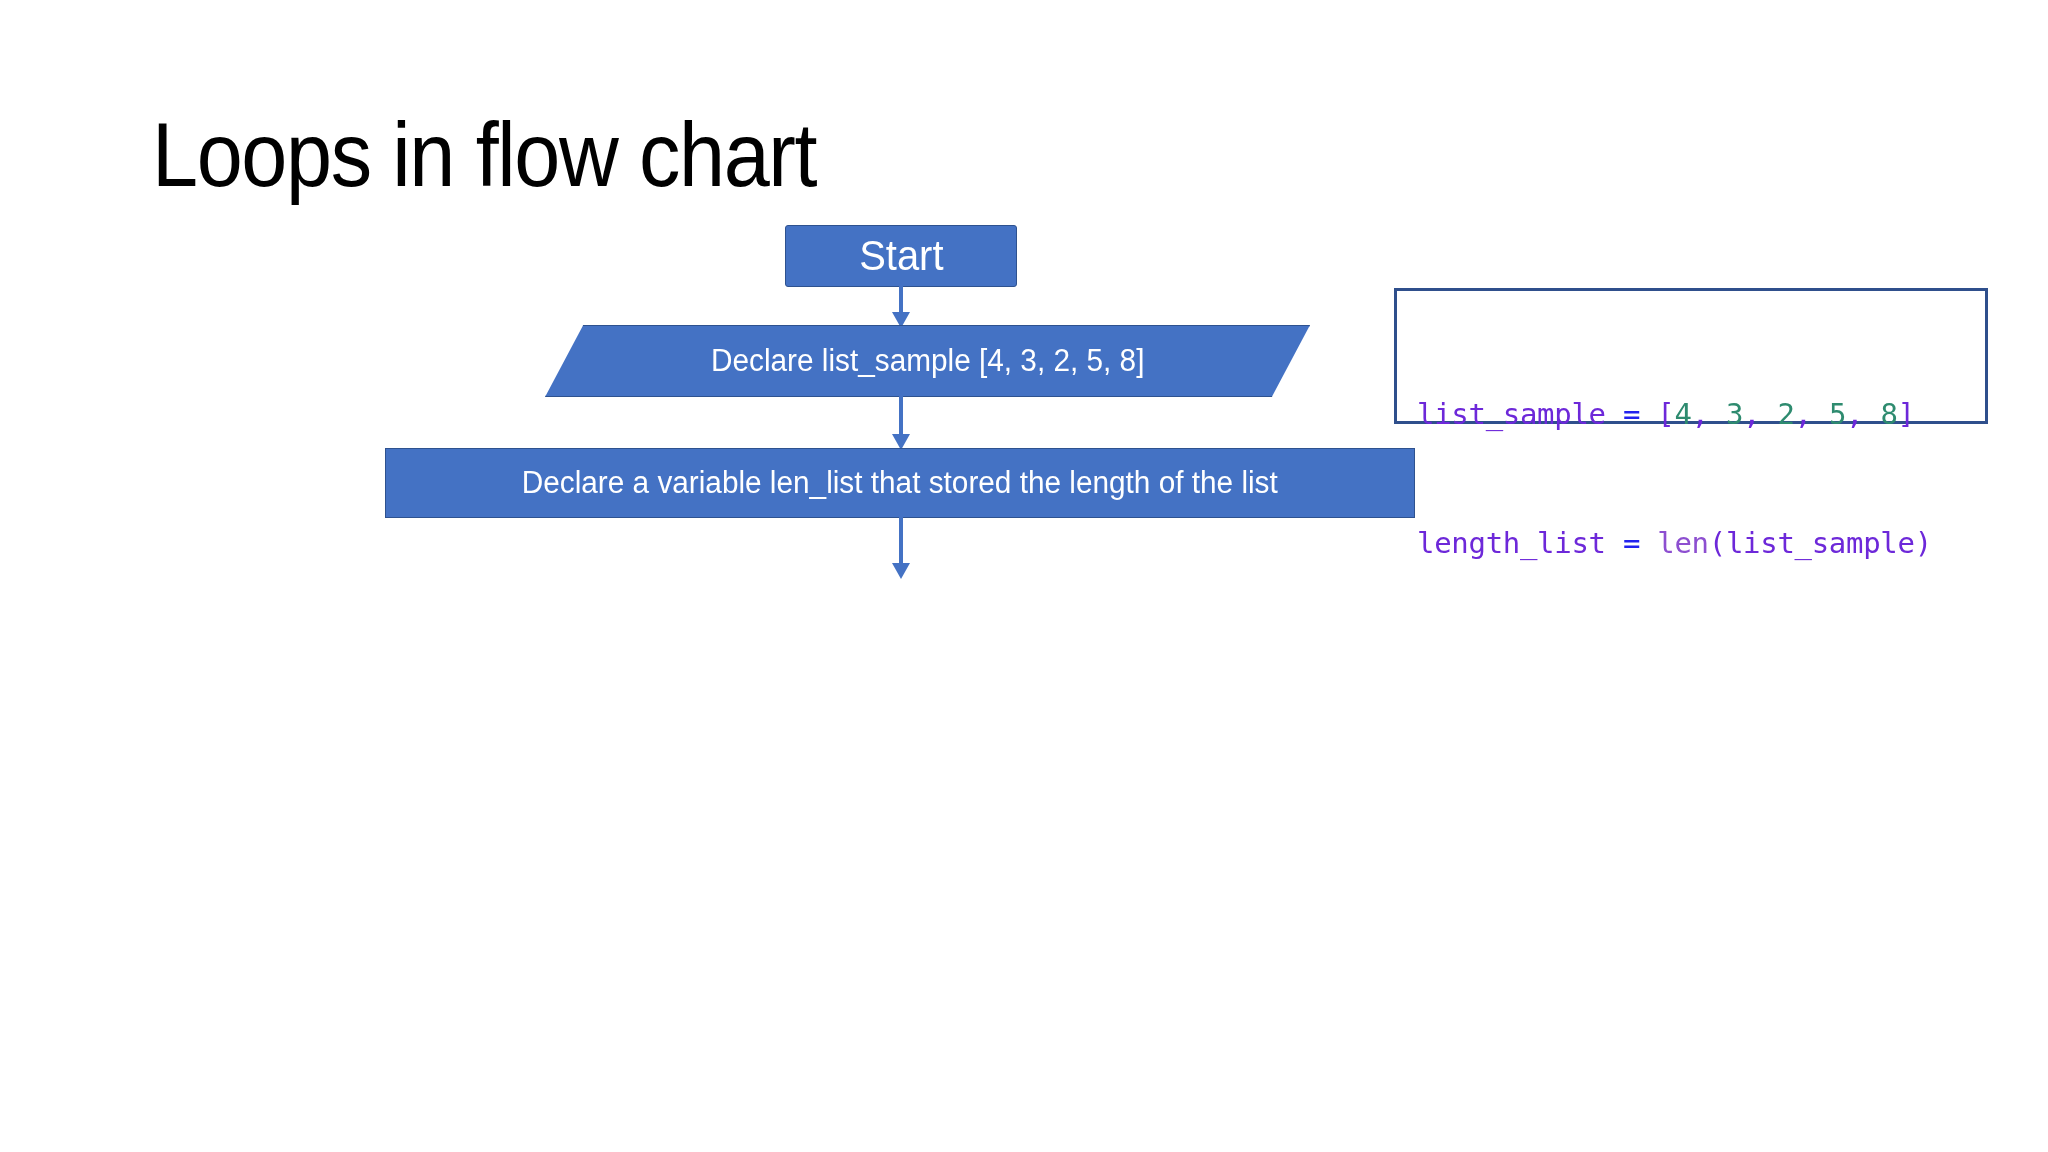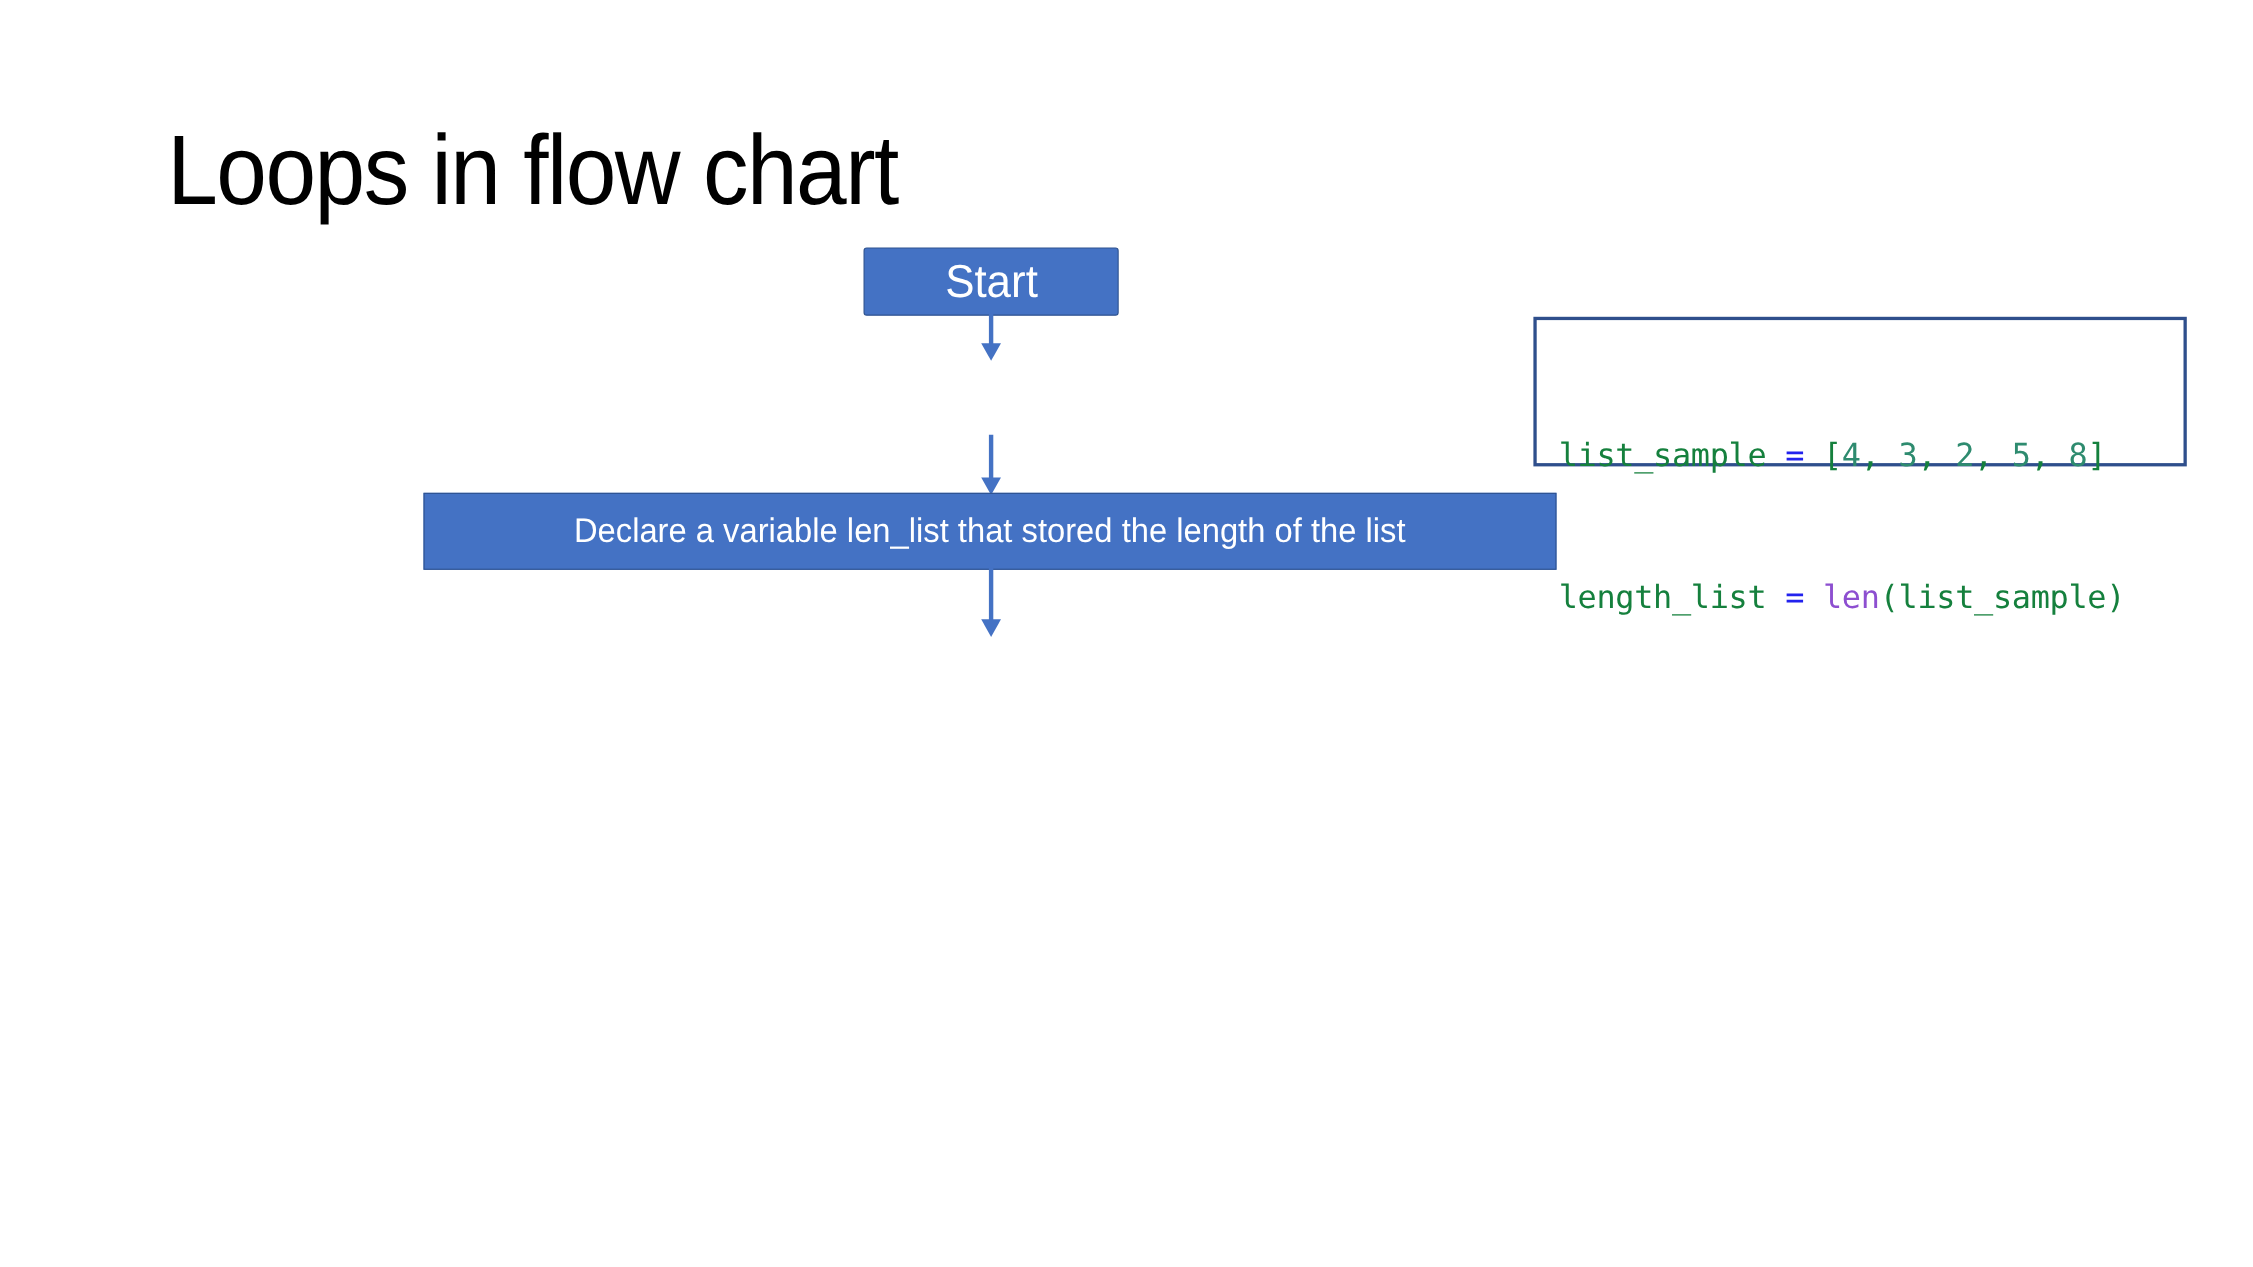--- a/index.html
+++ b/index.html
@@ -135,41 +135,45 @@
     font-family: "DejaVu Sans Mono", "Liberation Mono", monospace;
     font-size: 29px;
     line-height: 1.48;
     color: #1a1a1a;
     white-space: pre;
     letter-spacing: -0.3px;
   }
   #code-box .tok-op  { color: #2222EE; }
   #code-box .tok-num { color: #2E8B6F; }
   #code-box .tok-fn  { color: #8D4FD0; margin-top: 20px; }
-  #code-box .tok-pln { color: #15803d; }
+  #code-box .tok-pln { color: #6d28d9; }
   .code-line { display: block; }
 </style>
 </head>
 <body>
 
 <div id="slide">
 
   <div id="slide-title">Loops in flow chart</div>
 
   <div class="node" id="node-start">
     <span class="node-label">Start</span>
   </div>
 
   <div class="connector" id="connector-start-to-list">
     <svg width="46" height="44" viewBox="0 0 46 44" aria-hidden="true">
       <line x1="23" y1="0" x2="23" y2="30" stroke="#4472C4" stroke-width="4"></line>
       <polygon points="23,43 14,27 32,27" fill="#4472C4"></polygon>
     </svg>
   </div>
 
+  <div class="node" id="node-declare-list">
+    <span class="para-fill"></span>
+    <span class="node-label">Declare list_sample  [4, 3, 2, 5, 8]</span>
+  </div>
 
   <div class="connector" id="connector-list-to-len">
     <svg width="46" height="56" viewBox="0 0 46 56" aria-hidden="true">
       <line x1="23" y1="0" x2="23" y2="42" stroke="#4472C4" stroke-width="4"></line>
       <polygon points="23,55 14,39 32,39" fill="#4472C4"></polygon>
     </svg>
   </div>
 
   <div class="node" id="node-declare-len">
     <span class="node-label">Declare a variable len_list that stored the length of the list</span>

